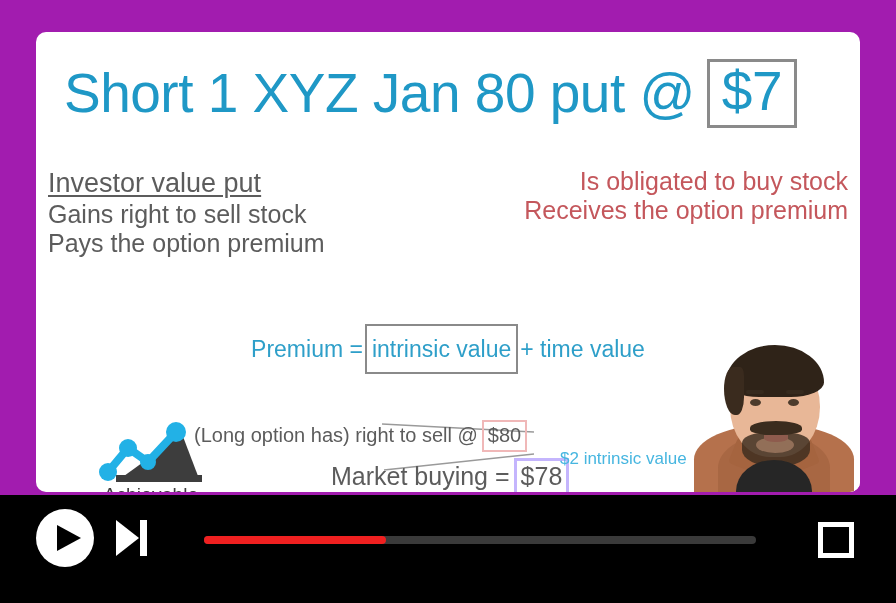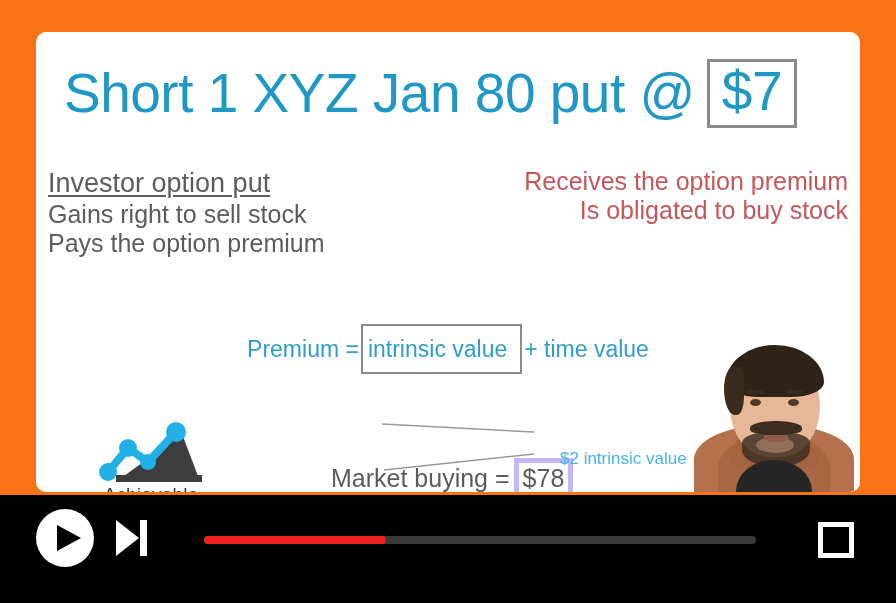--- a/index.html
+++ b/index.html
@@ -14,21 +14,21 @@
     overflow: hidden;
     font-family: "Liberation Sans", sans-serif;
     position: relative;
   }
 
   #player {
     position: absolute;
     left: 0; top: 0;
     width: 896px;
     height: 603px;
-    background: #f97316;
+    background: #a21caf;
   }
 
   
   #slide {
     position: absolute;
     left: 36px;
     top: 32px;
     width: 824px;
     height: 460px;
     background: #ffffff;
@@ -104,21 +104,21 @@
     white-space: nowrap;
   }
   .formula span {
     font-size: 23px;
     line-height: 40px;
     color: #2e9fc9;
     vertical-align: middle;
   }
   .formula .boxed {
     border: 2px solid #8a8a8a;
-    padding: 1px 13px 3px 5px;
+    padding: 1px 5px 3px 5px;
     display: inline-block;
     margin: 0 2px;
   }
 
   
   .annot {
     position: absolute;
     left: 150px;
     top: 382px;
     width: 420px;
@@ -132,21 +132,21 @@
     color: #5c5c5c;
   }
   .annot-row-1 { left: 8px;  top: 6px; }
   .annot-row-2 { left: 145px; top: 44px; font-size: 25px; line-height: 30px; }
   .val-box {
     display: inline-block;
     padding: 0px 4px 2px 4px;
     margin-left: 4px;
   }
   .val-box-faint { border: 2px solid #f0b8b8; }
-  .val-box-strong { border: 5px solid #c4b5fd; }
+  .val-box-strong { border: 3px solid #c4b5fd; }
 
   .callout {
     position: absolute;
     left: 374px;
     top: 34px;
     font-size: 17px;
     line-height: 22px;
     color: #47b6e0;
     white-space: nowrap;
   }
@@ -393,39 +393,42 @@
 
     <div class="title-row">
       <span class="title-text">Short 1 XYZ Jan 80 put @</span>
       <span class="title-box">
         <span class="title-text">$7</span>
       </span>
     </div>
 
     <div class="cols">
       <div class="col col-left">
-        <div class="col-head">Investor option put</div>
+        <div class="col-head">Investor value put</div>
         <div class="col-line">Gains right to sell stock</div>
         <div class="col-line">Pays the option premium</div>
       </div>
       <div class="col col-right">
+        <div class="col-line">Is obligated to buy stock</div>
         <div class="col-line">Receives the option premium</div>
-        <div class="col-line">Is obligated to buy stock</div>
       </div>
     </div>
 
     <div class="formula">
       <span>Premium =</span><span class="boxed"><span>intrinsic value</span></span><span>+ time value</span>
     </div>
 
     <div class="annot">
       <svg class="leader-svg" viewBox="0 0 420 90">
         <line x1="348" y1="18" x2="196" y2="10" stroke="#9a9a9a" stroke-width="1.5"></line>
         <line x1="348" y1="40" x2="198" y2="56" stroke="#9a9a9a" stroke-width="1.5"></line>
       </svg>
+      <div class="annot-row annot-row-1">
+        <span>(Long option has) right to sell @</span><span class="val-box val-box-faint">$80</span>
+      </div>
       <div class="annot-row annot-row-2">
         <span>Market buying =</span><span class="val-box val-box-strong">$78</span>
       </div>
       <div class="callout">$2 intrinsic value</div>
     </div>
 
     <div class="logo">
       <svg class="logo-mark" viewBox="0 0 112 68">
         <polygon points="88,14 104,56 30,56" fill="#3d3d3d"></polygon>
         <rect x="22" y="55" width="86" height="7" fill="#3d3d3d"></rect>

